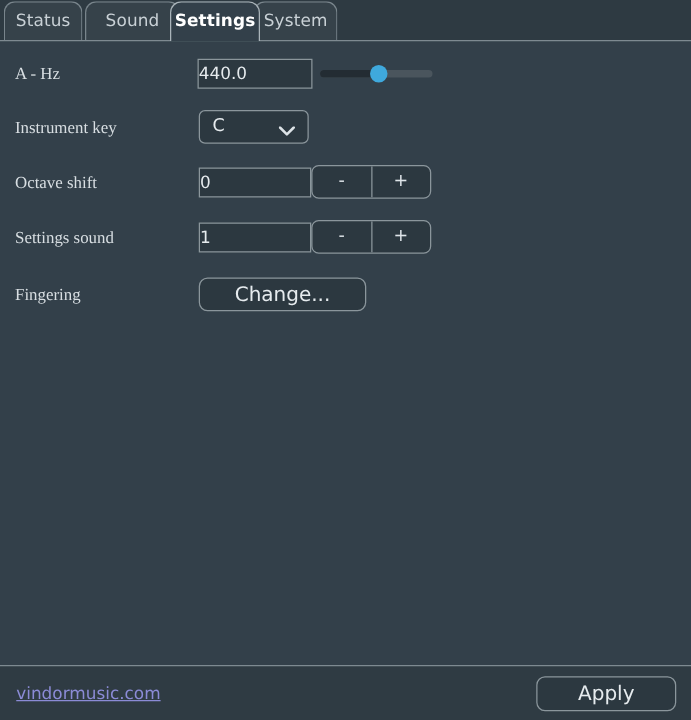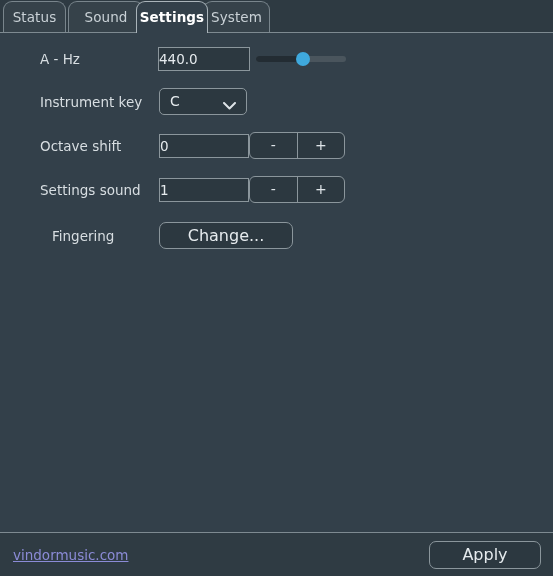--- a/index.html
+++ b/index.html
@@ -70,27 +70,28 @@
   }
 
   .row {
     position: absolute;
     left: 0;
     width: 553px;
     height: 28px;
   }
   .row-label {
     position: absolute;
-    left: 40px;
+    left: 12px;
     top: 0;
     height: 28px;
     line-height: 28px;
     color: #d8dee2;
     font-size: 13.5px;
     white-space: nowrap;
+    font-family: Liberation Serif, serif;
   }
 
   
   .valfield {
     position: absolute;
     box-sizing: border-box;
     height: 24px;
     line-height: 22px;
     background: #2c3840;
     border: 1px solid #8b969c;
@@ -279,21 +280,21 @@
     <div class="row" style="top:143px;">
       <div class="row-label">Settings sound</div>
       <div class="valfield" style="left:159px;top:2px;width:90px;">1</div>
       <div class="stepper" style="left:249px;top:0px;width:96px;">
         <div class="btn minus">-</div>
         <div class="btn plus">+</div>
       </div>
     </div>
 
     <div class="row" style="top:188px;height:30px;">
-      <div class="row-label" style="height:30px;line-height:30px;margin-left:12px;">Fingering</div>
+      <div class="row-label" style="height:30px;line-height:30px;">Fingering</div>
       <div class="rbutton" style="left:159px;top:1px;width:134px;height:27px;line-height:25px;">Change...</div>
     </div>
 
   </div>
 
   <div id="footer">
     <a id="sitelink" href="#">vindormusic.com</a>
   </div>
   <div id="applybtn" class="rbutton">Apply</div>
 

